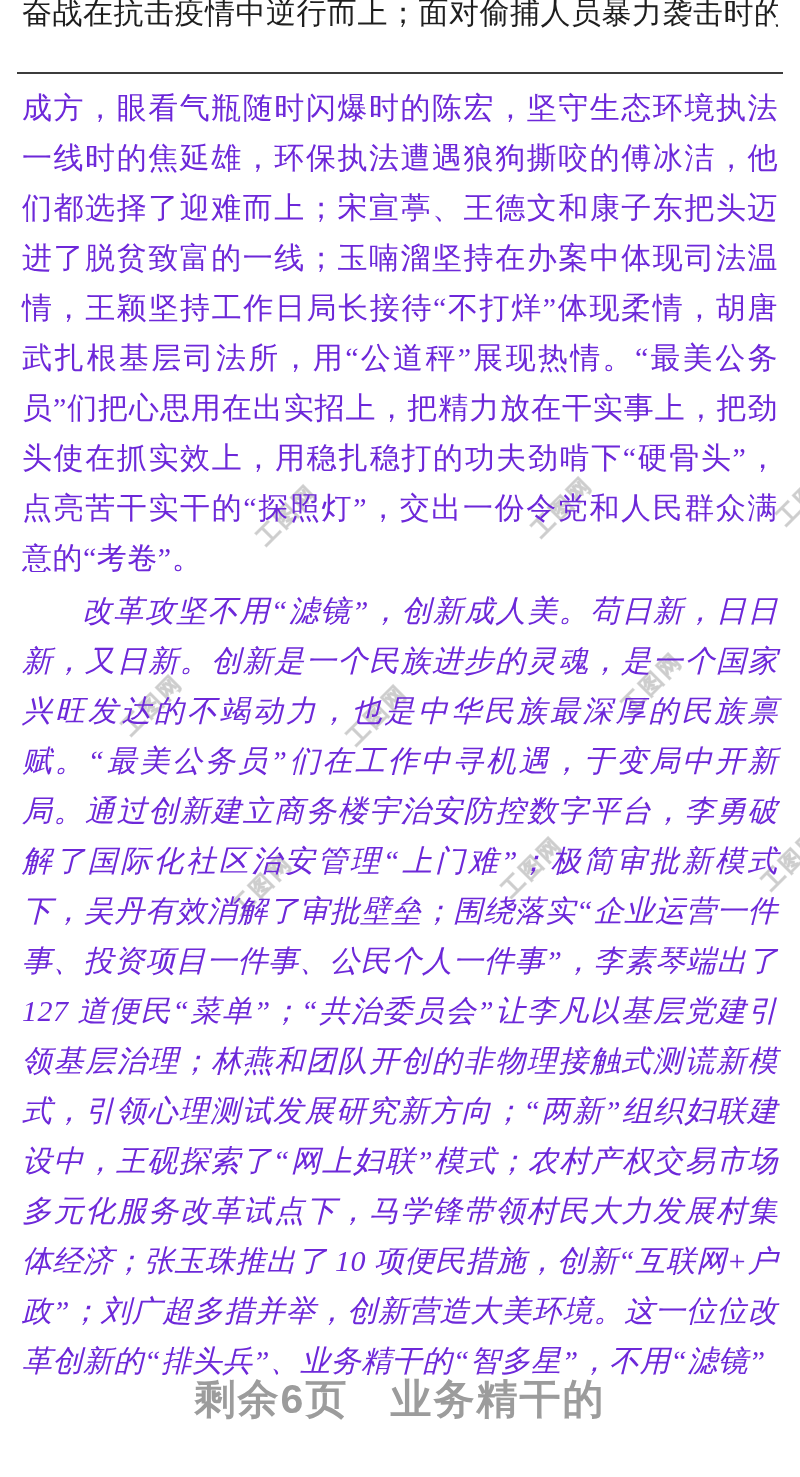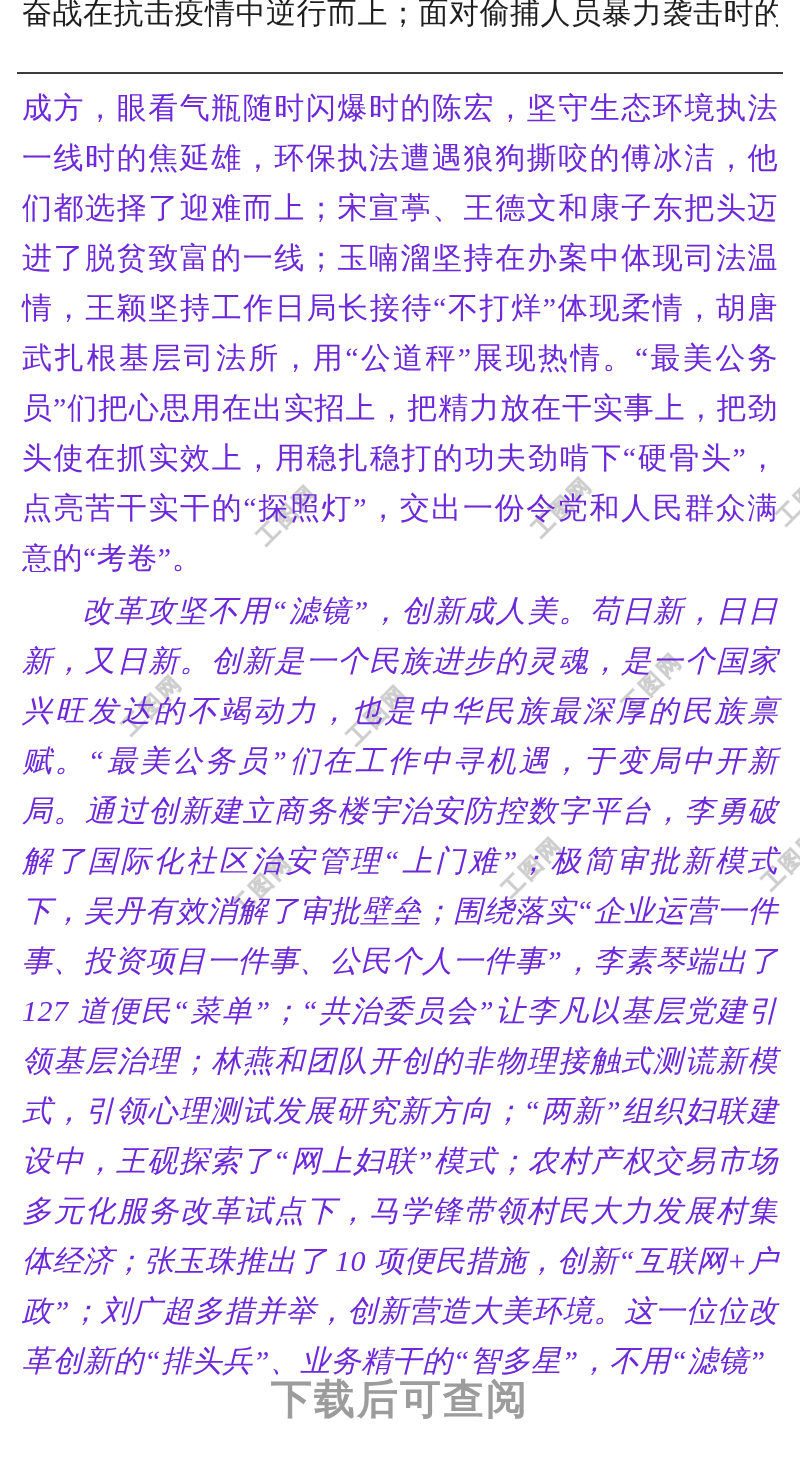--- a/index.html
+++ b/index.html
@@ -104,14 +104,15 @@
 
   <hr class="divider">
 
   <p class="body-paragraph para-1">成方，眼看气瓶随时闪爆时的陈宏，坚守生态环境执法一线时的焦延雄，环保执法遭遇狼狗撕咬的傅冰洁，他们都选择了迎难而上；宋宣葶、王德文和康子东把头迈进了脱贫致富的一线；玉喃溜坚持在办案中体现司法温情，王颖坚持工作日局长接待“不打烊”体现柔情，胡唐武扎根基层司法所，用“公道秤”展现热情。“最美公务员”们把心思用在出实招上，把精力放在干实事上，把劲头使在抓实效上，用稳扎稳打的功夫劲啃下“硬骨头”，点亮苦干实干的“探照灯”，交出一份令党和人民群众满意的“考卷”。</p>
 
   <p class="body-paragraph para-2">改革攻坚不用“滤镜”，创新成人美。苟日新，日日新，又日新。创新是一个民族进步的灵魂，是一个国家兴旺发达的不竭动力，也是中华民族最深厚的民族禀赋。“最美公务员”们在工作中寻机遇，于变局中开新局。通过创新建立商务楼宇治安防控数字平台，李勇破解了国际化社区治安管理“上门难”；极简审批新模式下，吴丹有效消解了审批壁垒；围绕落实“企业运营一件事、投资项目一件事、公民个人一件事”，李素琴端出了 127 道便民“菜单”；“共治委员会”让李凡以基层党建引领基层治理；林燕和团队开创的非物理接触式测谎新模式，引领心理测试发展研究新方向；“两新”组织妇联建设中，王砚探索了“网上妇联”模式；农村产权交易市场多元化服务改革试点下，马学锋带领村民大力发展村集体经济；张玉珠推出了 10 项便民措施，创新“互联网+户政”；刘广超多措并举，创新营造大美环境。这一位位改革创新的“排头兵”、业务精干的“智多星”，不用“滤镜”</p>
 
 </div>
 
 <div class="preview-footer">
-  <span>下载后可查阅</span>
+  <span>剩余6页</span>
+  <span>业务精干的</span>
 </div>
 
 </body></html>

